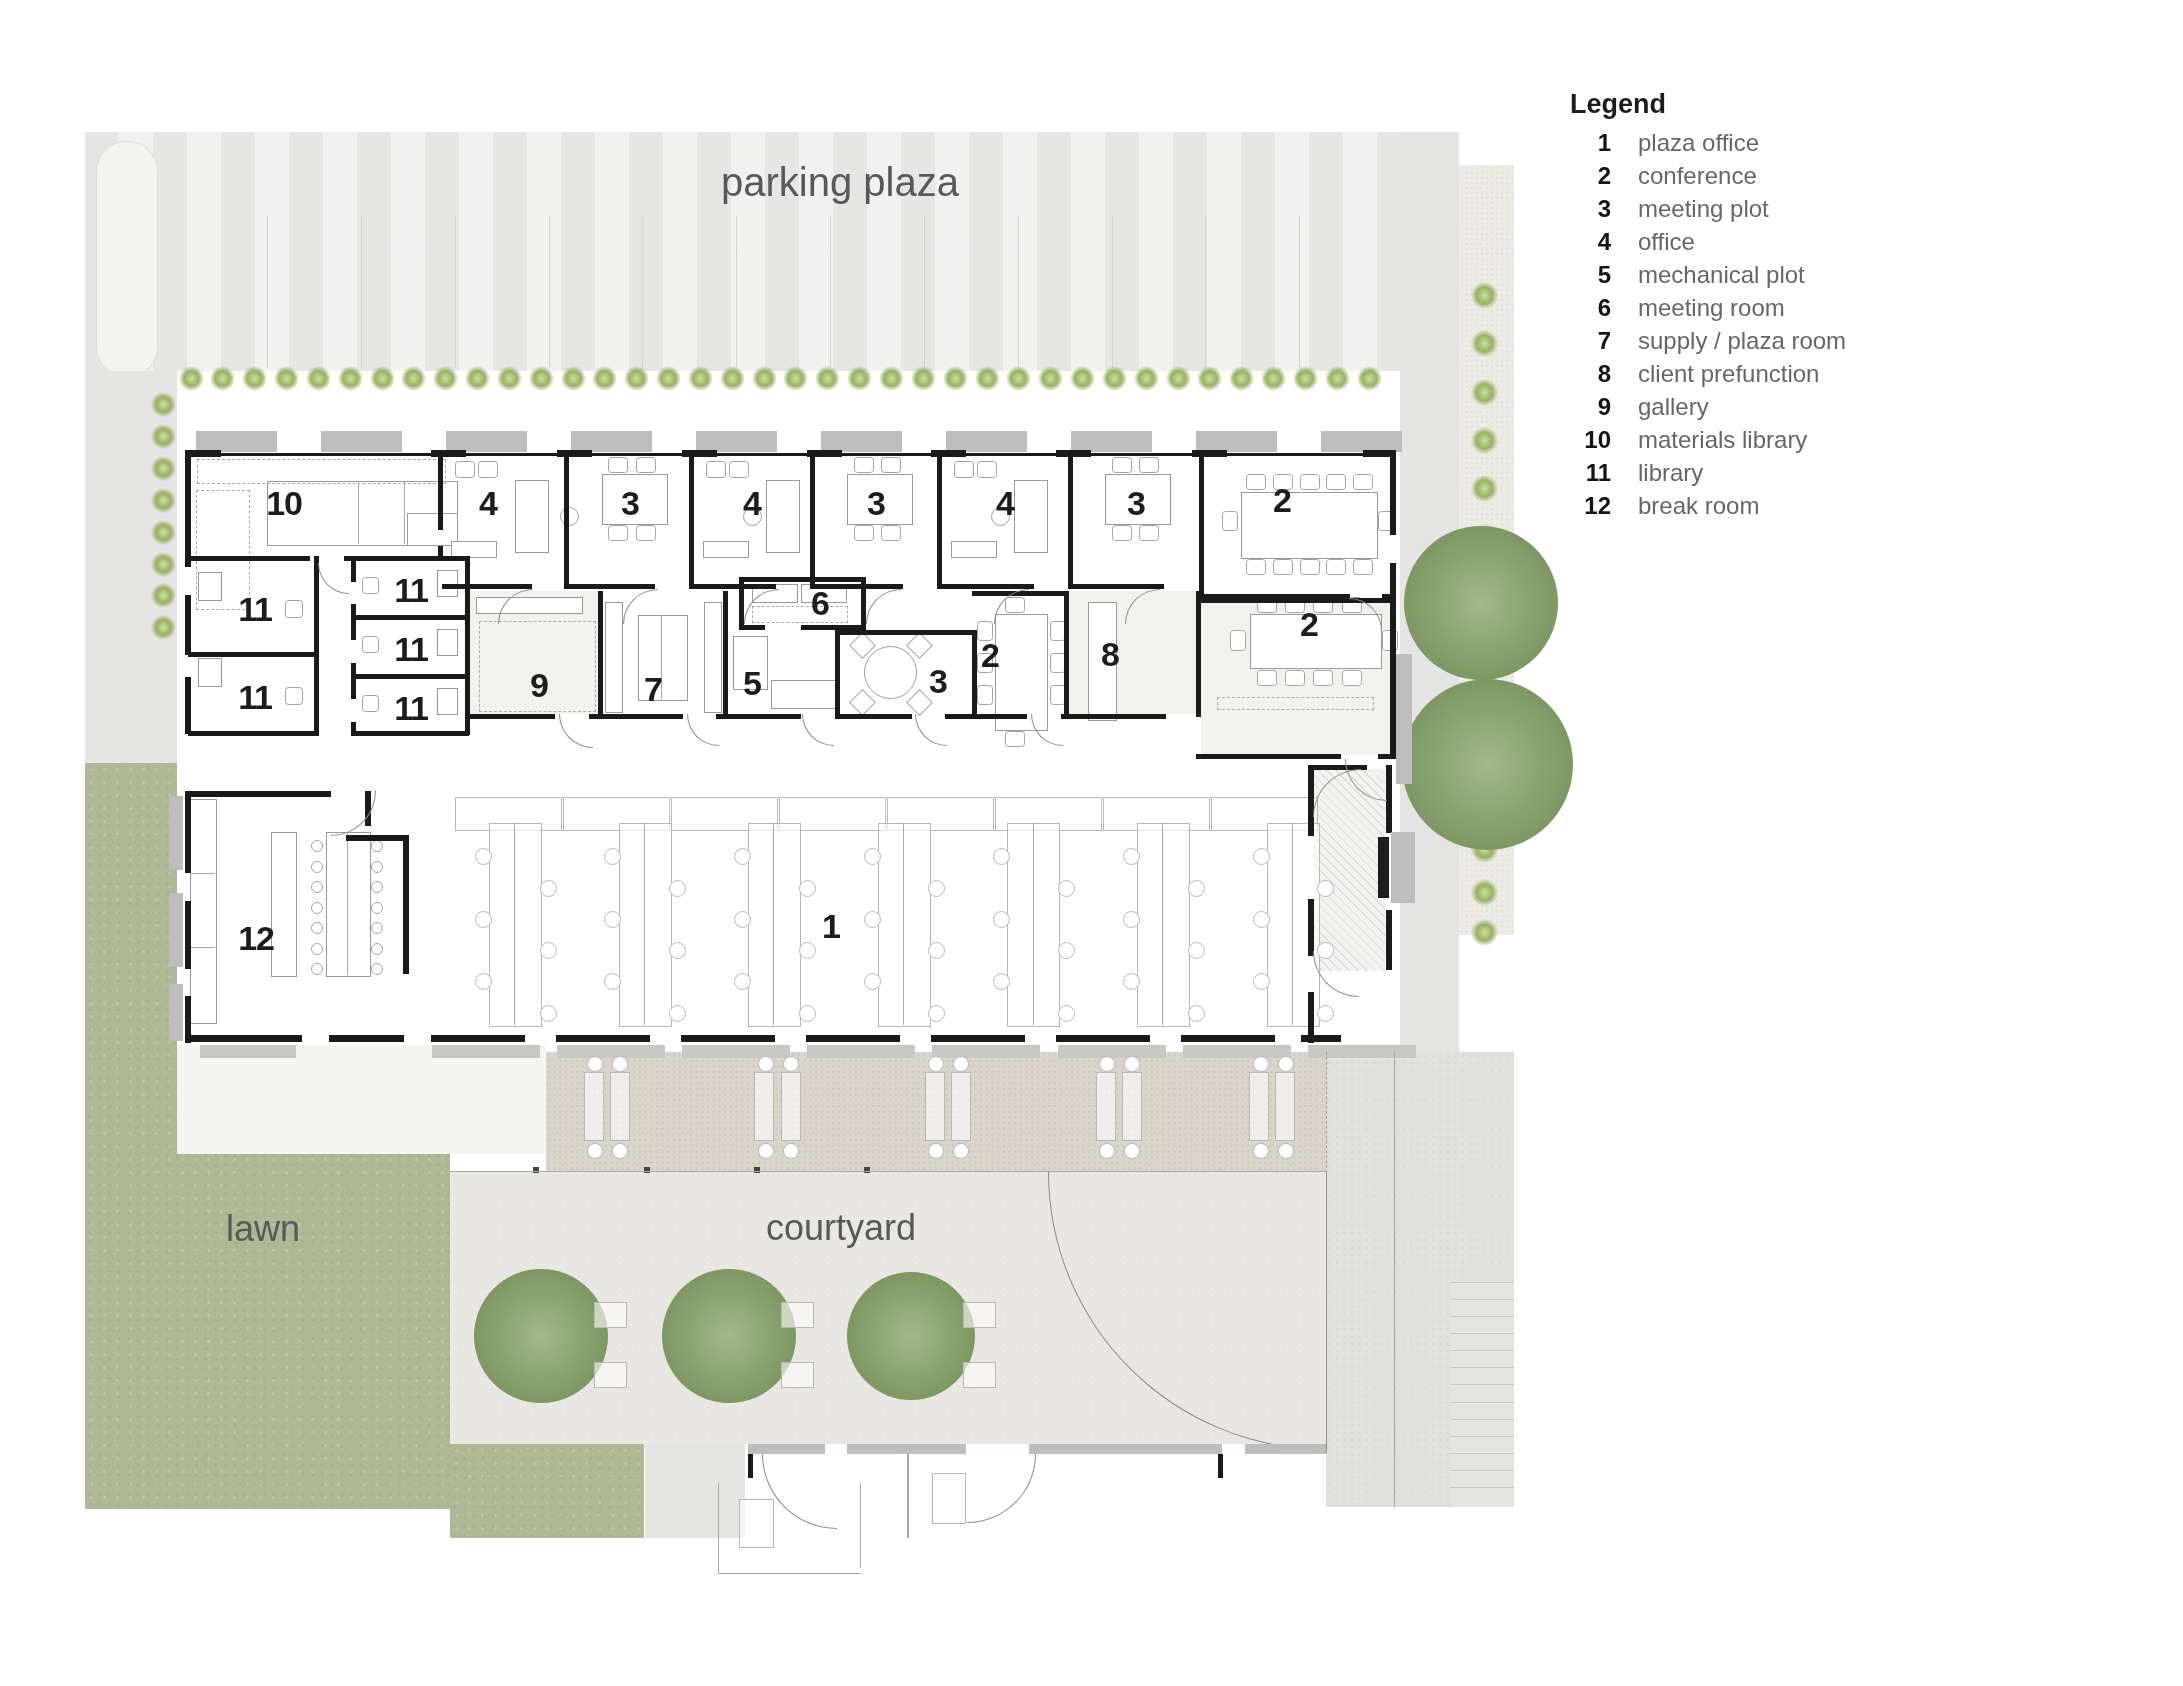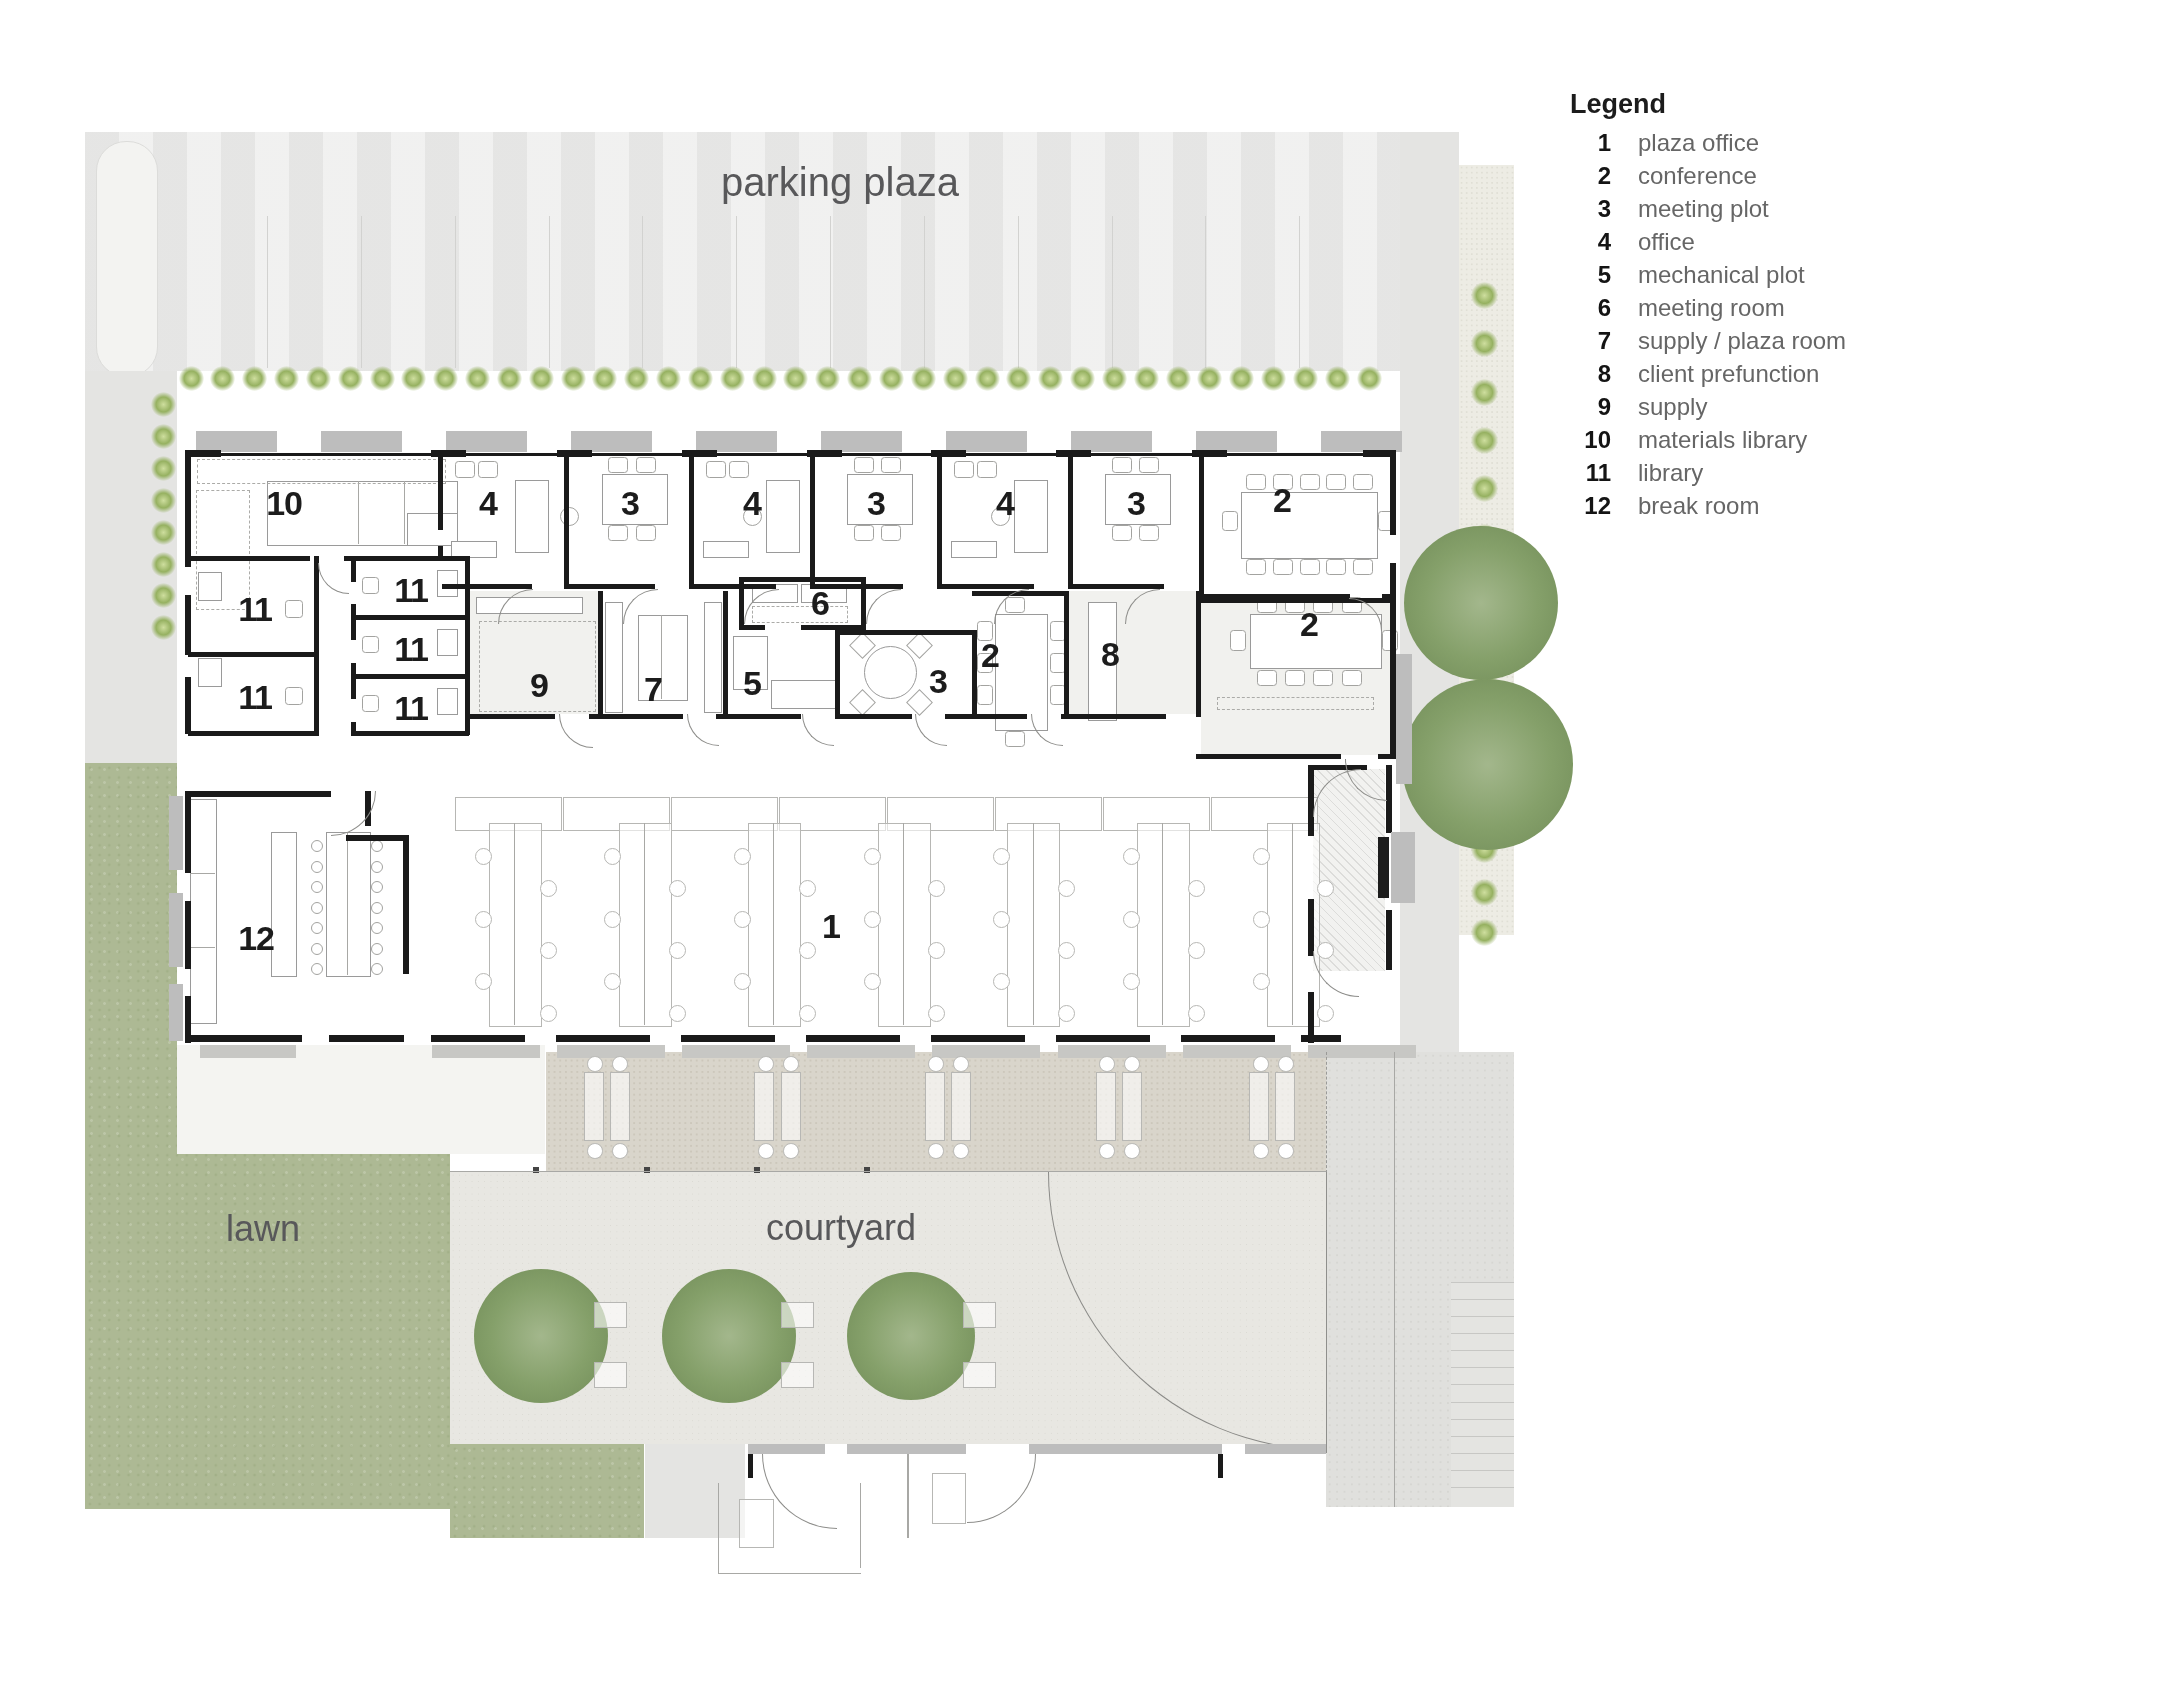--- a/index.html
+++ b/index.html
@@ -115,21 +115,21 @@
         <div class="lrow">
           <div class="lnum">7</div>
           <div class="llab">supply / plaza room</div>
         </div>
         <div class="lrow">
           <div class="lnum">8</div>
           <div class="llab">client prefunction</div>
         </div>
         <div class="lrow">
           <div class="lnum">9</div>
-          <div class="llab">supply</div>
+          <div class="llab">gallery</div>
         </div>
         <div class="lrow">
           <div class="lnum">10</div>
           <div class="llab">materials library</div>
         </div>
         <div class="lrow">
           <div class="lnum">11</div>
           <div class="llab">library</div>
         </div>
         <div class="lrow">

